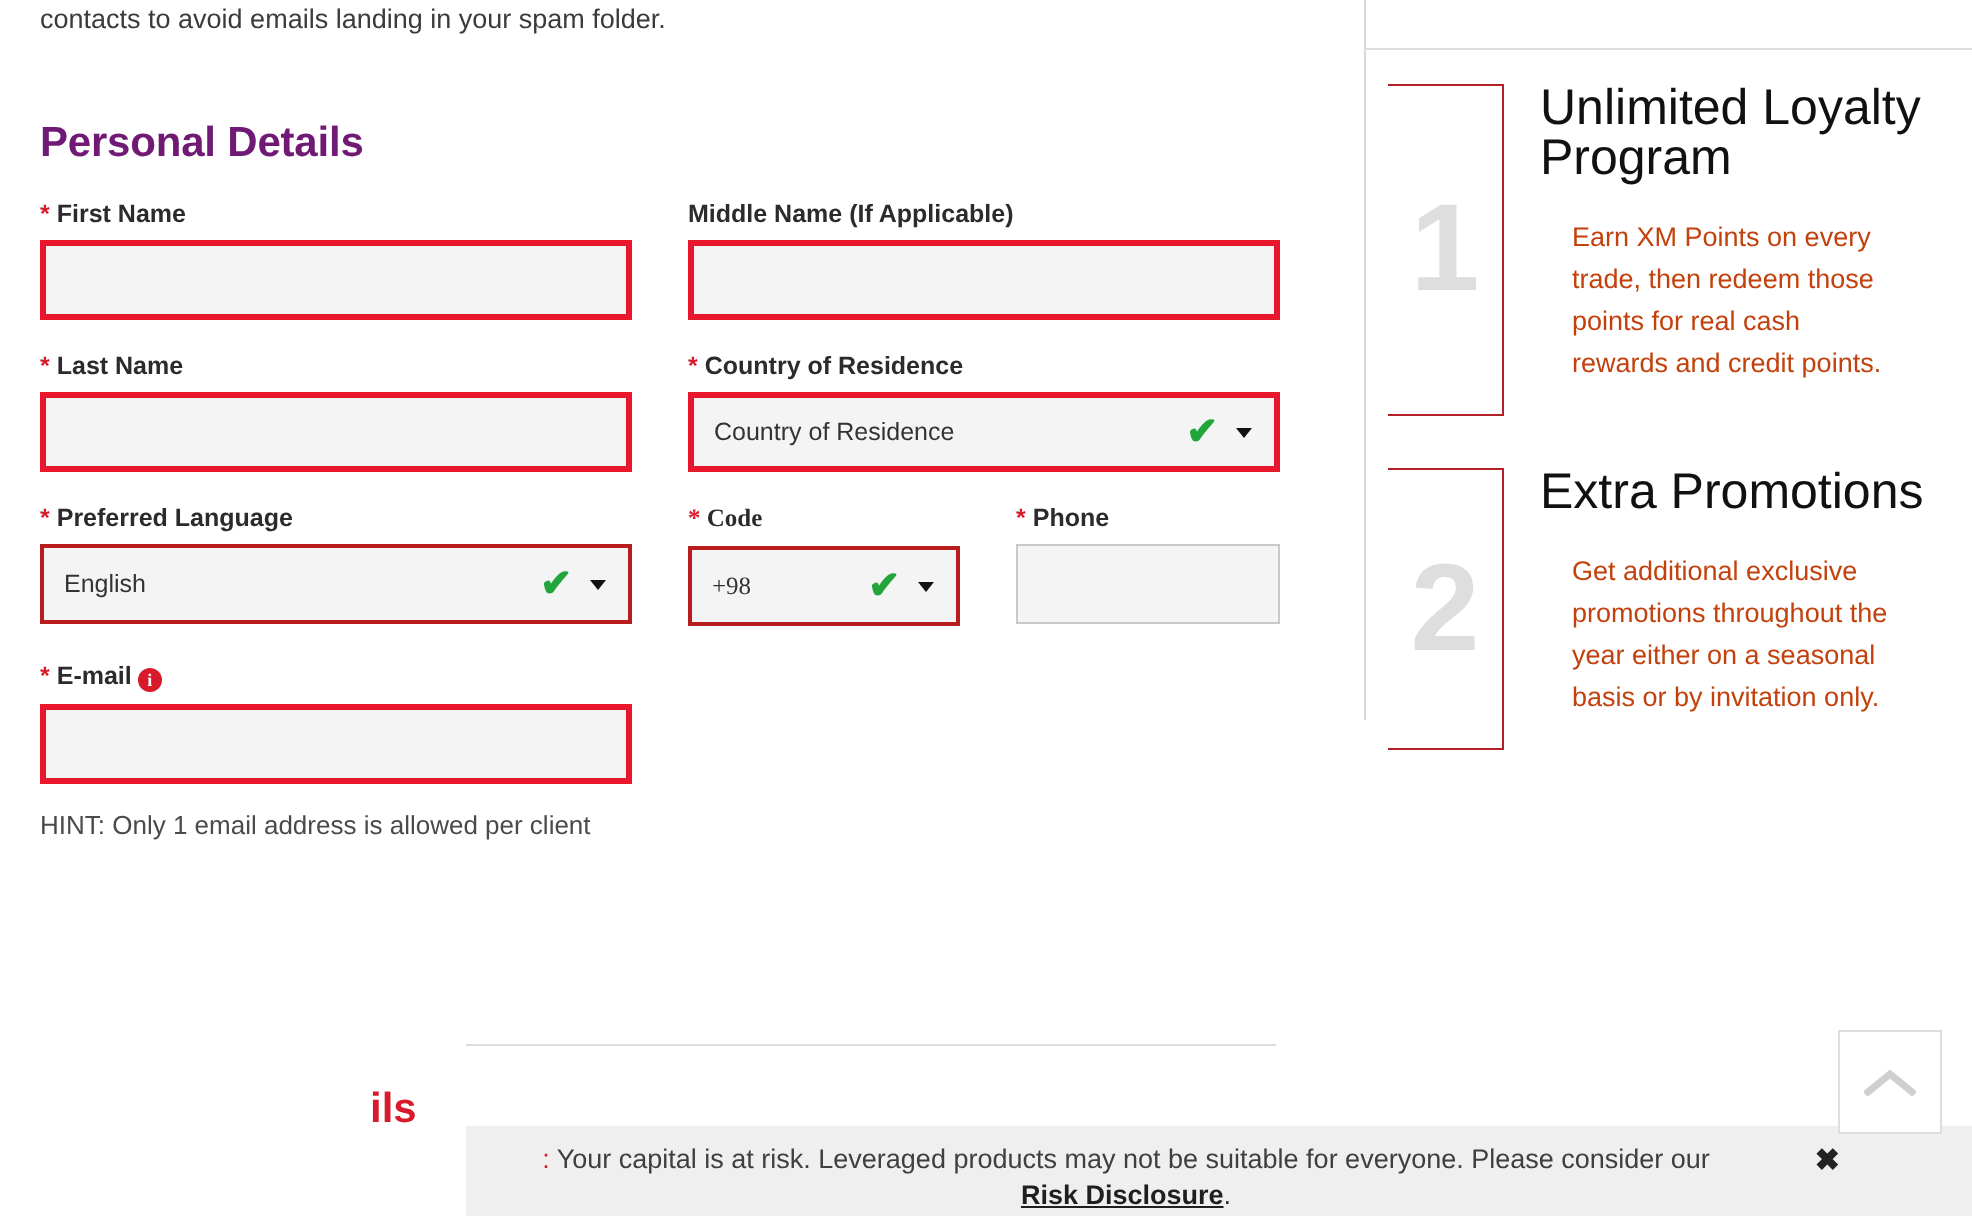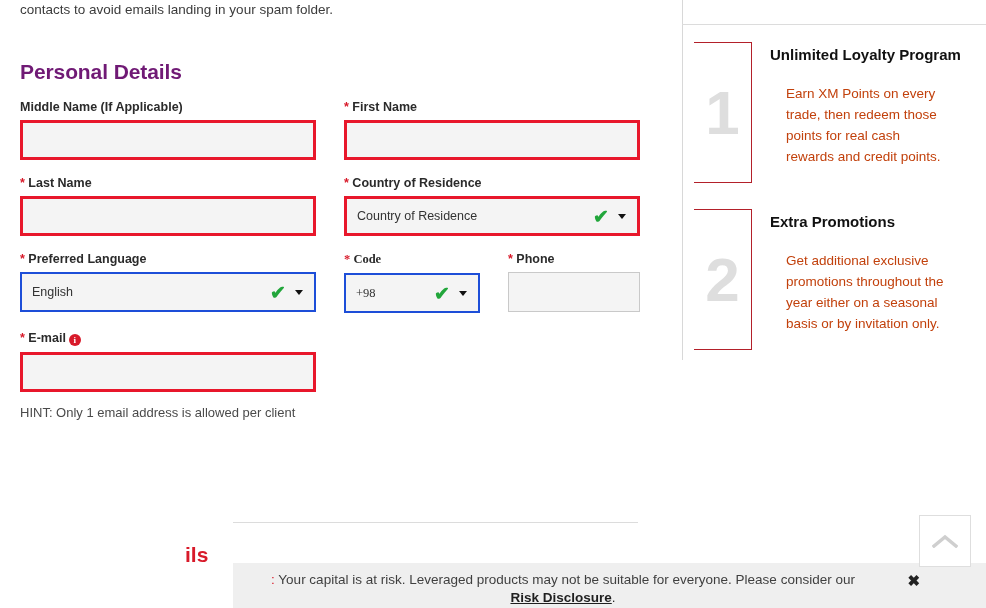--- a/index.html
+++ b/index.html
@@ -89,21 +89,21 @@
     height: 40px;
   }
 
   
   .sel-wrap {
     position: relative;
     width: 100%;
     height: 40px;
   }
   .sel-wrap.err  { border: 3px solid #e8172b; }
-  .sel-wrap.ok   { border: 2px solid #1d4ed8; }
+  .sel-wrap.ok   { border: 2px solid #b91c1c; }
   .sel-inner {
     position: absolute; inset: 0;
     background: #f4f4f4;
     display: flex;
     align-items: center;
     padding: 0 10px;
     font-size: 12.5px;
     color: #333;
   }
   .sel-text { flex: 1; white-space: nowrap; overflow: hidden; }
@@ -185,22 +185,22 @@
     justify-content: center;
     flex: 0 0 58px;
     font-size: 62px;
     font-weight: bold;
     color: #dedede;
     line-height: 1;
     font-family: "Liberation Sans", sans-serif;
   }
   .benefit-body { padding-left: 18px; flex: 1; }
   .benefit-title {
-    font-size: 15px;
-    font-weight: bold;
+    font-size: 25px;
+    font-weight: normal;
     color: #111;
     line-height: 25px;
     margin: 0 0 12px 0;
   }
   .benefit-text {
     font-size: 13.5px;
     line-height: 21px;
     color: #c2410c;
     margin: 16px;
   }
@@ -318,26 +318,26 @@
 
 <div id="page">
 
   <div class="intro-text">contacts to avoid emails landing in your spam folder.</div>
 
   <div class="form-col">
 
     <div class="section-title">Personal Details</div>
 
     <div class="row mb-sm">
+      <div class="cell cell-first">
+        <label class="field-label"><span class="req">*</span> <span>First Name</span></label>
+        <input class="inp" type="text" value="" style="">
+      </div>
       <div class="cell cell-middle">
         <label class="field-label"><span>Middle Name (If Applicable)</span></label>
-        <input class="inp" type="text" value="" style="">
-      </div>
-      <div class="cell cell-first">
-        <label class="field-label"><span class="req">*</span> <span>First Name</span></label>
         <input class="inp" type="text" value="" style="">
       </div>
     </div>
 
     <div class="row mb-sm">
       <div class="cell cell-first">
         <label class="field-label"><span class="req">*</span> <span>Last Name</span></label>
         <input class="inp" type="text" value="" style="">
       </div>
       <div class="cell cell-middle">

